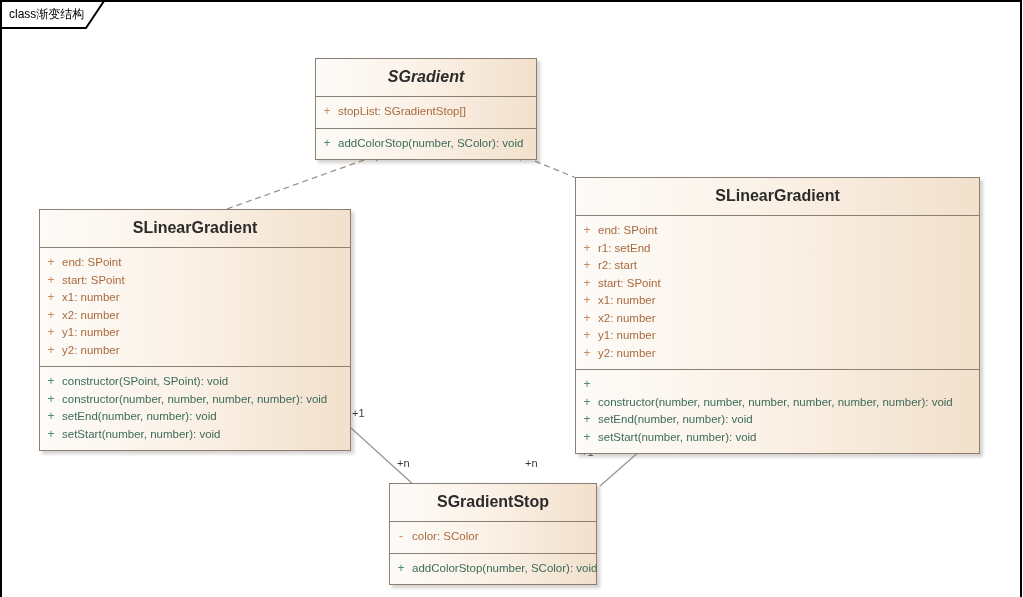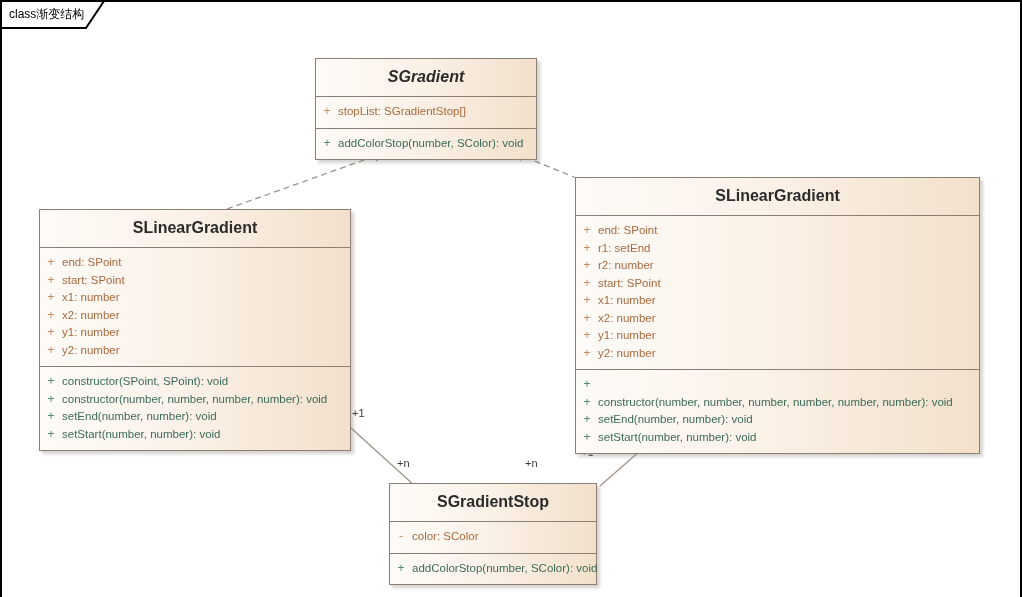--- a/index.html
+++ b/index.html
@@ -241,21 +241,21 @@
       <div class="member attr">
         <span class="vis">+</span>
         <span class="mtext">end: SPoint</span>
       </div>
       <div class="member attr">
         <span class="vis">+</span>
         <span class="mtext">r1: setEnd</span>
       </div>
       <div class="member attr">
         <span class="vis">+</span>
-        <span class="mtext">r2: number</span>
+        <span class="mtext">r2: start</span>
       </div>
       <div class="member attr">
         <span class="vis">+</span>
         <span class="mtext">start: SPoint</span>
       </div>
       <div class="member attr">
         <span class="vis">+</span>
         <span class="mtext">x1: number</span>
       </div>
       <div class="member attr">

